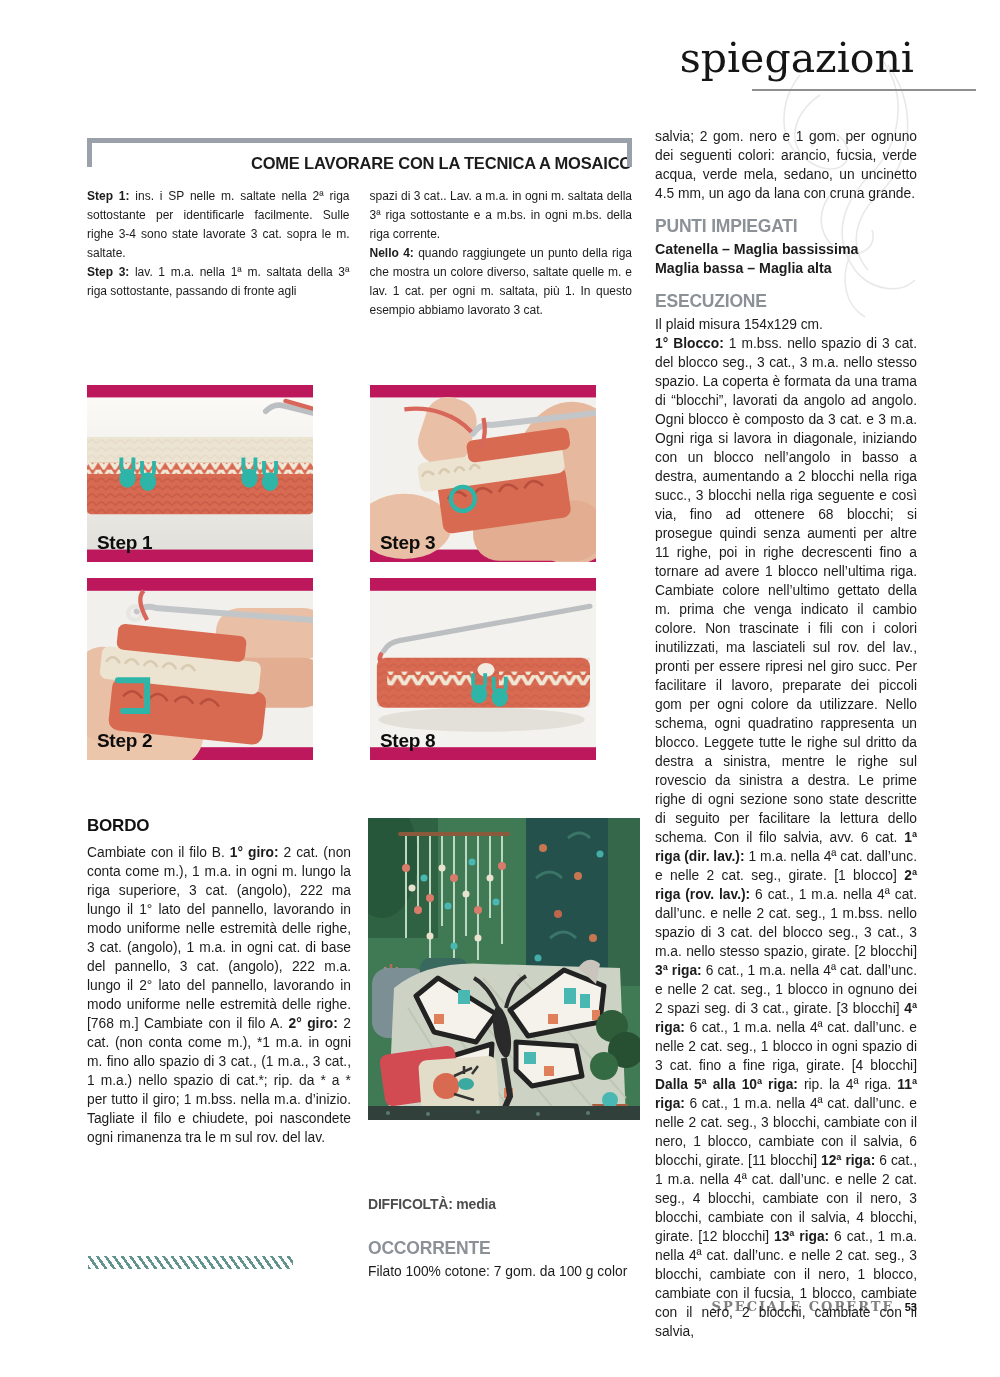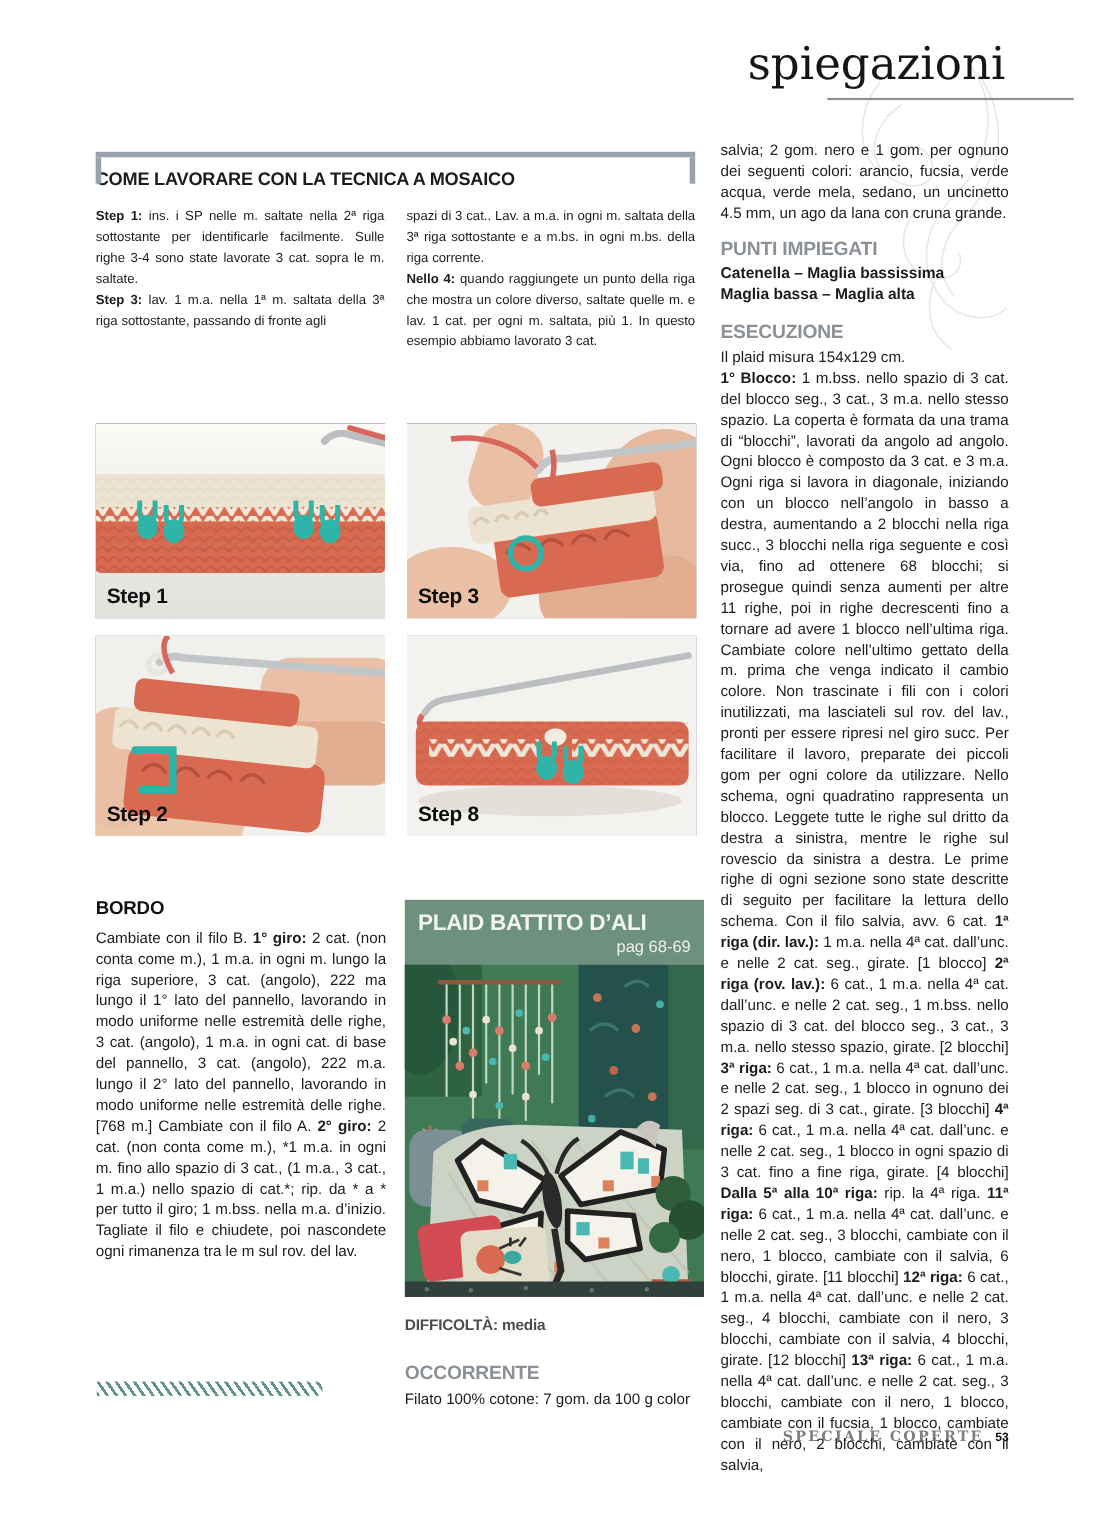--- a/index.html
+++ b/index.html
@@ -10,30 +10,30 @@
   .magazine-header{position:absolute;top:38px;right:86px;text-align:right;z-index:3;}
   .magazine-header .title{font-family:"DejaVu Serif",serif;font-size:41px;line-height:1;color:#161616;}
   .header-rule{position:absolute;top:89px;left:752px;width:224px;height:2px;background:#8f8f8f;z-index:3;}
   .flourish{position:absolute;top:55px;left:760px;z-index:1;opacity:.55;}
 
   
   .mosaic-box{position:absolute;left:87px;top:138px;width:545px;border-top:5px solid #9aa1ab;}
   .mosaic-box::before,.mosaic-box::after{content:"";position:absolute;top:0;width:5px;height:24px;background:#9aa1ab;}
   .mosaic-box::before{left:0;}
   .mosaic-box::after{right:0;}
-  .mosaic-title{margin:11px 0 14px 0;text-align:left;font-weight:bold;font-size:16.5px;letter-spacing:-.2px;}
+  .mosaic-title{margin:11px 0 14px 0;text-align:right;font-weight:bold;font-size:16.5px;letter-spacing:-.2px;}
   .mosaic-cols{display:flex;gap:20px;}
   .mosaic-cols .col{width:263px;font-size:12px;line-height:19px;}
   .rich p{margin:0;text-align:justify;}
   .rich b{font-weight:bold;}
 
   
   .photos{position:absolute;left:87px;top:385px;width:546px;display:grid;
           grid-template-columns:263px 263px;grid-column-gap:20px;grid-row-gap:16px;}
-  .photo{position:relative;width:263px;height:177px;overflow:hidden;background:#737373;}
+  .photo{position:relative;width:226px;height:177px;overflow:hidden;background:#be185d;}
   .photo.tall{height:182px;}
   .photo svg{display:block;width:100%;height:100%;}
   .step-label{position:absolute;left:10px;bottom:8px;font-weight:bold;font-size:19px;color:#0d0d0d;letter-spacing:-.3px;}
 
   
   .bordo{position:absolute;left:87px;top:816px;width:264px;font-size:13.8px;line-height:19px;}
   .bordo h3{margin:0 0 8px 0;font-size:17px;letter-spacing:-.2px;color:#111;}
 
   
   .plaid-card{position:absolute;left:368px;top:818px;width:272px;background:#6e907f;}
@@ -223,24 +223,20 @@
   </div>
 
   <div class="bordo">
     <h3>BORDO</h3>
     <div class="rich">
         <p><span>Cambiate con il filo B. </span><b>1° giro:</b><span> 2 cat. (non conta come m.), 1 m.a. in ogni m. lungo la riga superiore, 3 cat. (angolo), 222 ma lungo il 1° lato del pannello, lavorando in modo uniforme nelle estremità delle righe, 3 cat. (angolo), 1 m.a. in ogni cat. di base del pannello, 3 cat. (angolo), 222 m.a. lungo il 2° lato del pannello, lavorando in modo uniforme nelle estremità delle righe. [768 m.] Cambiate con il filo A. </span><b>2° giro:</b><span> 2 cat. (non conta come m.), *1 m.a. in ogni m. fino allo spazio di 3 cat., (1 m.a., 3 cat., 1 m.a.) nello spazio di cat.*; rip. da * a * per tutto il giro; 1 m.bss. nella m.a. d’inizio. Tagliate il filo e chiudete, poi nascondete ogni rimanenza tra le m sul rov. del lav.</span></p>
       </div>
   </div>
 
   <div class="plaid-card">
-    <div class="card-head">
-      <div class="card-title">PLAID BATTITO D’ALI</div>
-      <div class="card-pages">pag 68-69</div>
-    </div>
     <svg class="plaid-photo" viewBox="0 0 272 302">
       <rect width="272" height="302" fill="#3f7a55"></rect>
       <rect x="0" y="0" width="70" height="120" fill="#2f6243"></rect>
       <ellipse cx="14" cy="40" rx="36" ry="60" fill="#27573a"></ellipse>
       <rect x="158" y="0" width="82" height="168" fill="#24514c"></rect>
       <g opacity=".9">
         <circle cx="175" cy="30" r="4" fill="#d97b52"></circle>
           <circle cx="210" cy="58" r="4" fill="#d97b52"></circle>
         <circle cx="190" cy="96" r="4" fill="#cf6a4e"></circle>
           <circle cx="225" cy="120" r="4" fill="#d97b52"></circle>

